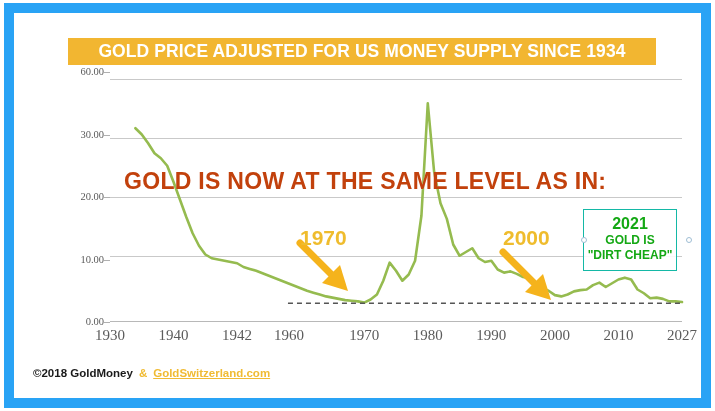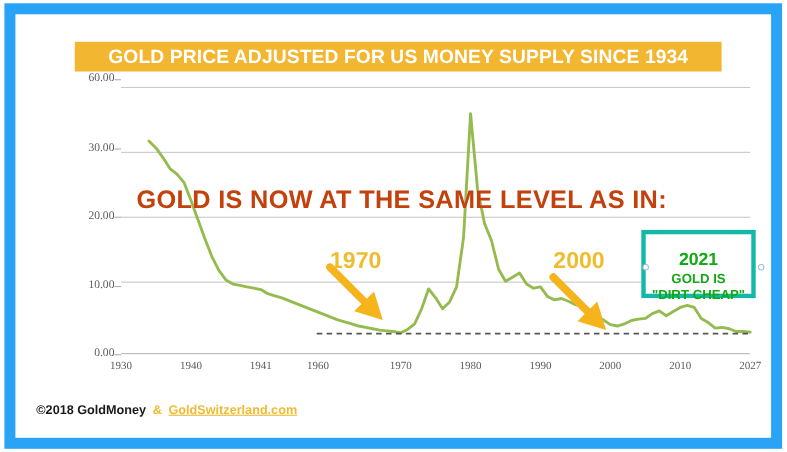--- a/index.html
+++ b/index.html
@@ -104,21 +104,21 @@
     height: 1px;
     background: #b0b0b0;
   }
 
   .xlabel {
     position: absolute;
     top: 327px;
     width: 46px;
     margin-left: -23px;
     text-align: center;
-    font-size: 10px;
+    font-size: 15px;
     color: #5b5b5b;
     font-family: "Liberation Serif", serif;
   }
 
   
   #headline {
     position: absolute;
     left: 124px;
     top: 168px;
     font-size: 23px;
@@ -136,28 +136,28 @@
     white-space: nowrap;
   }
   #note-1970 { left: 300px; top: 226px; }
   #note-2000 { left: 503px; top: 226px; }
 
   
   #callout {
     position: absolute;
     left: 583px;
     top: 209px;
-    width: 104px;
+    width: 94px;
     height: 62px;
     box-sizing: border-box;
-    border: 4px solid #14b8a6;
+    border: 1px solid #14b8a6;
     background: rgba(255,255,255,0.88);
     text-align: center;
     color: #14a814;
-    padding-top: 14px;
+    padding-top: 4px;
   }
   #callout .big {
     font-size: 16px;
     font-weight: bold;
     line-height: 19px;
   }
   #callout .sm {
     font-size: 12px;
     font-weight: bold;
     line-height: 15px;
@@ -230,21 +230,21 @@
     <svg width="70" height="60" viewBox="0 0 70 60" style="position:absolute;left:389px;top:176px;overflow:visible">
       <path d="M4,4 L40,40" stroke="#f5b31c" stroke-width="7" stroke-linecap="round" fill="none"></path>
       <path d="M52,52 L26,44 L44,26 Z" fill="#f5b31c"></path>
     </svg>
   </div>
 
   <div id="axis-bottom"></div>
   <div id="xlabels">
       <div class="xlabel" style="left: 110px;">1930</div>
       <div class="xlabel" style="left: 173.556px;">1940</div>
-      <div class="xlabel" style="left: 237.111px;">1941</div>
+      <div class="xlabel" style="left: 237.111px;">1942</div>
       <div class="xlabel" style="left: 289px;">1960</div>
       <div class="xlabel" style="left: 364.222px;">1970</div>
       <div class="xlabel" style="left: 427.778px;">1980</div>
       <div class="xlabel" style="left: 491.333px;">1990</div>
       <div class="xlabel" style="left: 554.889px;">2000</div>
       <div class="xlabel" style="left: 618.444px;">2010</div>
       <div class="xlabel" style="left: 682px;">2027</div>
     </div>
 
   <div id="headline">GOLD IS NOW AT THE SAME LEVEL AS IN:</div>

